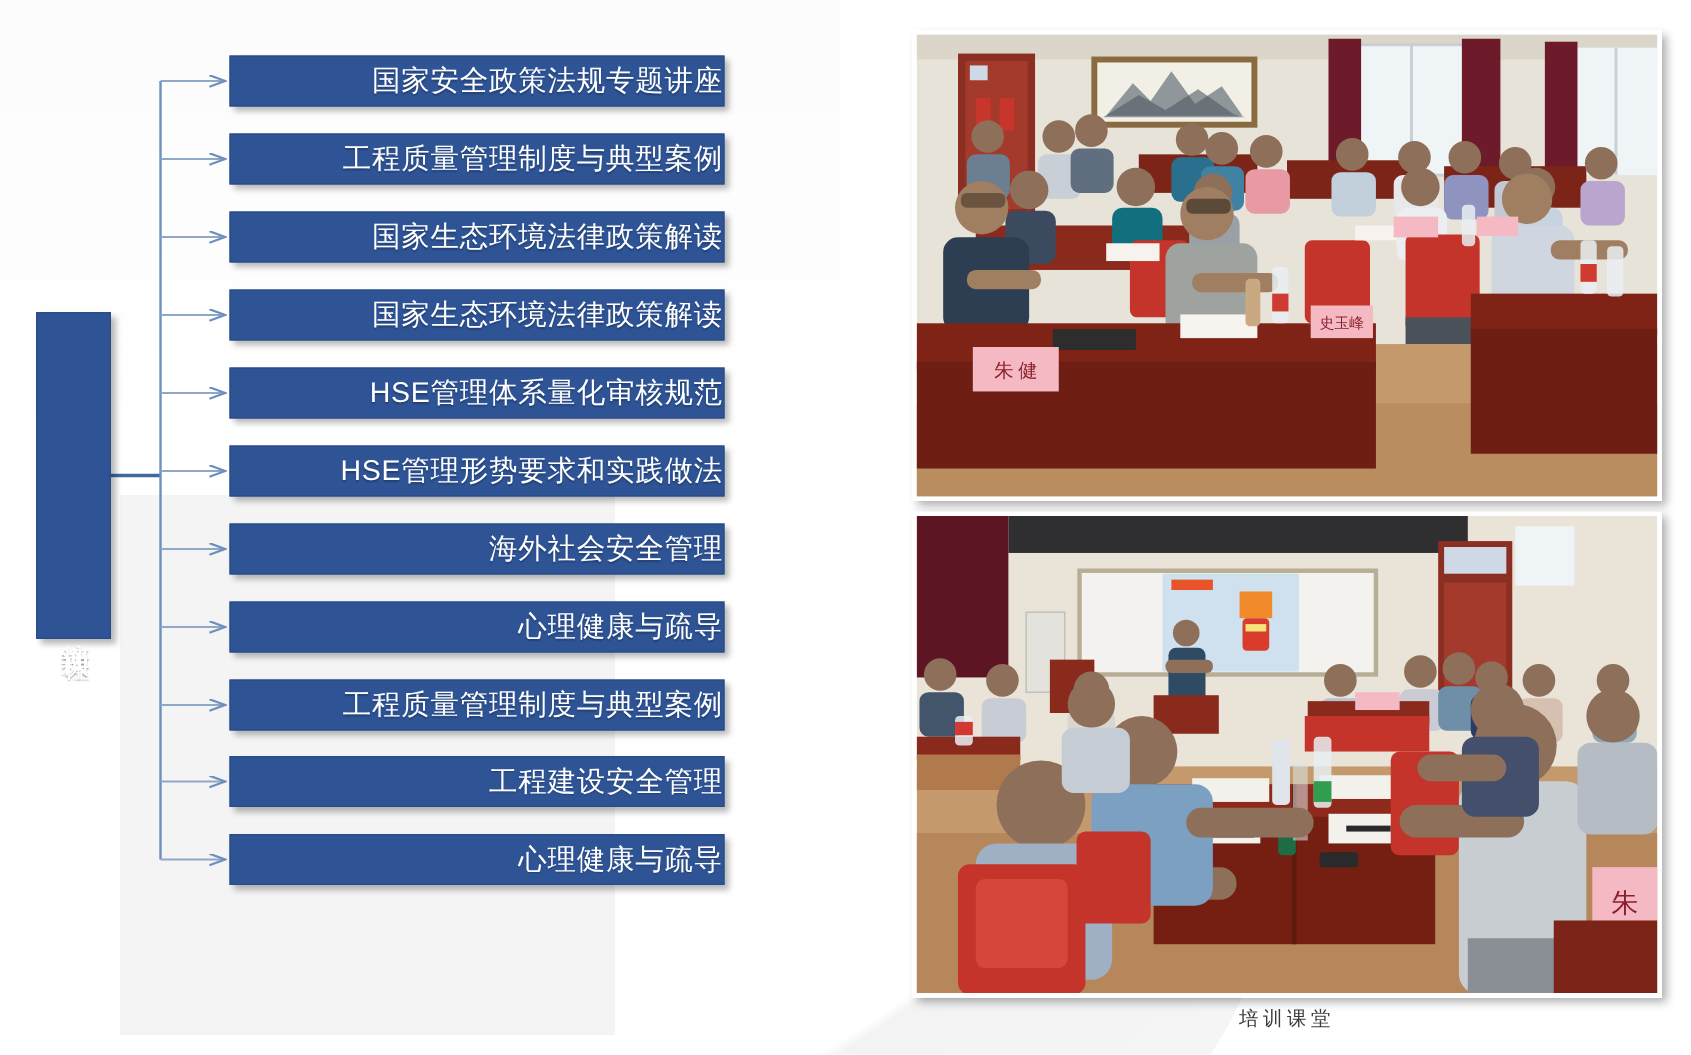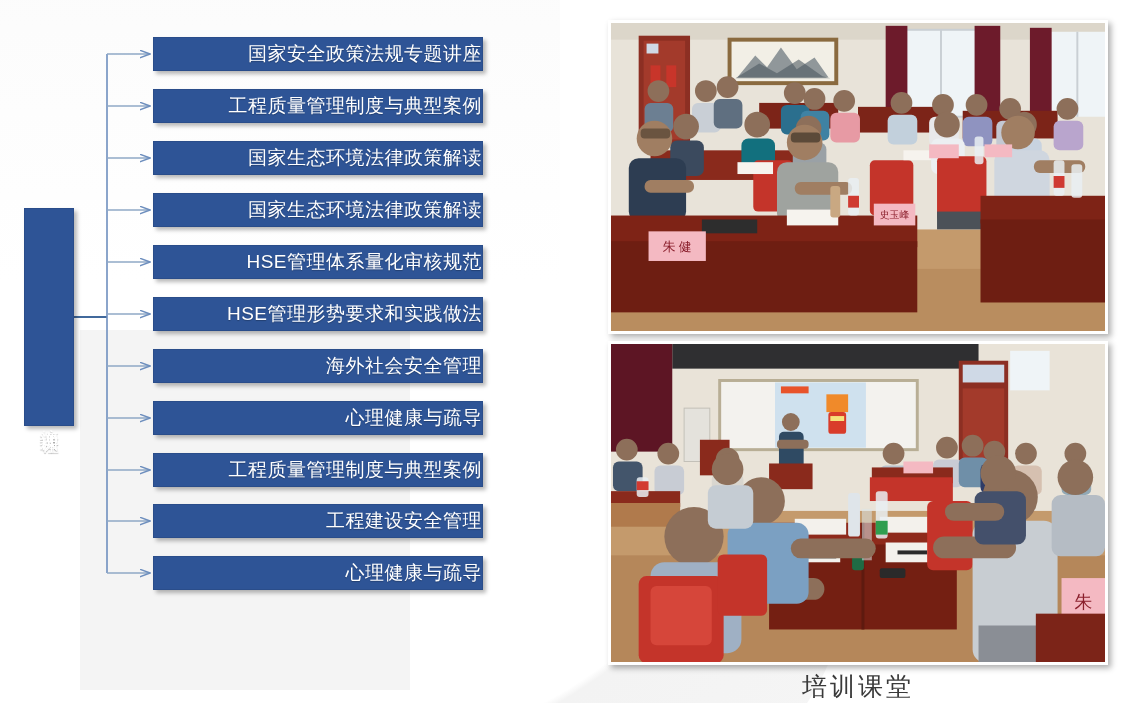--- a/index.html
+++ b/index.html
@@ -64,21 +64,21 @@
     box-shadow:3px 3px 6px rgba(0,0,0,0.32);
     overflow:hidden;
   }
   #photo-top{left:608px;top:20px;width:500px;height:314px;}
   #photo-bottom{left:608px;top:341px;width:500px;height:324px;}
   .photo svg{display:block;width:100%;height:100%;}
 
   .caption{
     position:absolute;left:608px;top:670px;width:500px;
     text-align:center;
-    font-size:25px;color:#3a3a3a;
+    font-size:13px;color:#3a3a3a;
     letter-spacing:3px;
     font-family:"Liberation Serif","DejaVu Serif",serif;
   }
 </style>
 </head>
 <body>
 
 <div id="stage">
 
   <div class="wm wm-arc2"></div>

